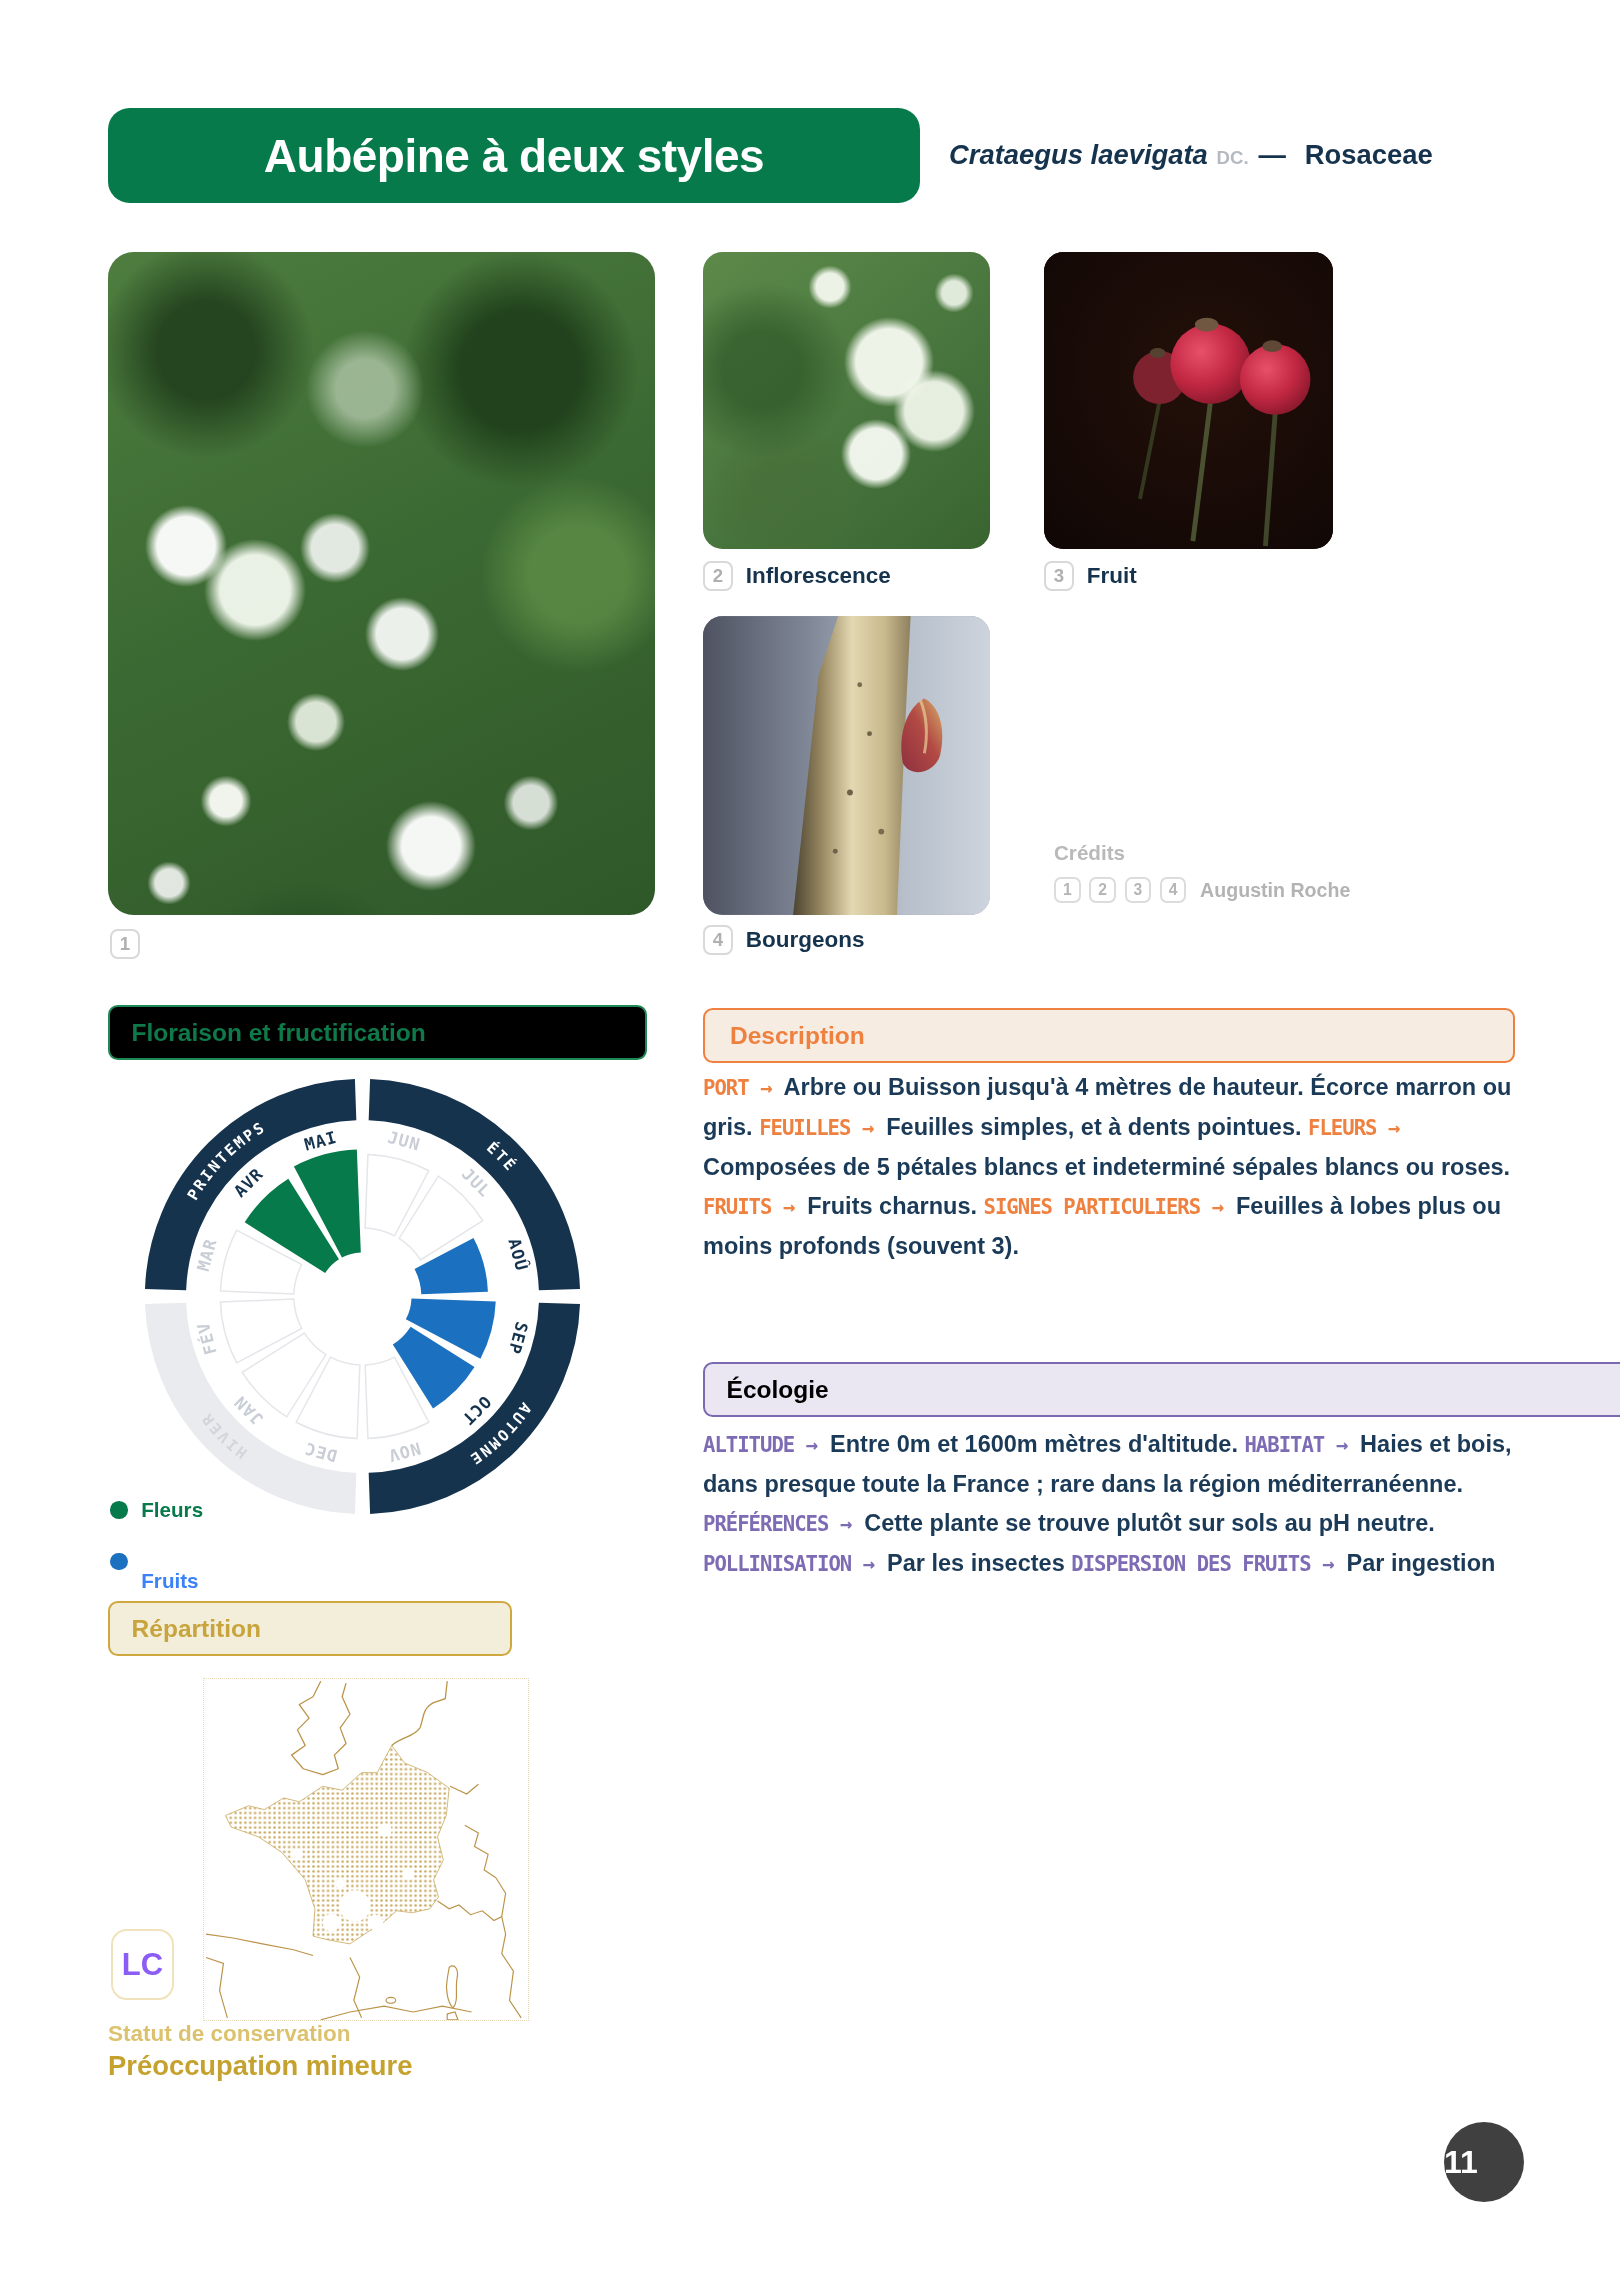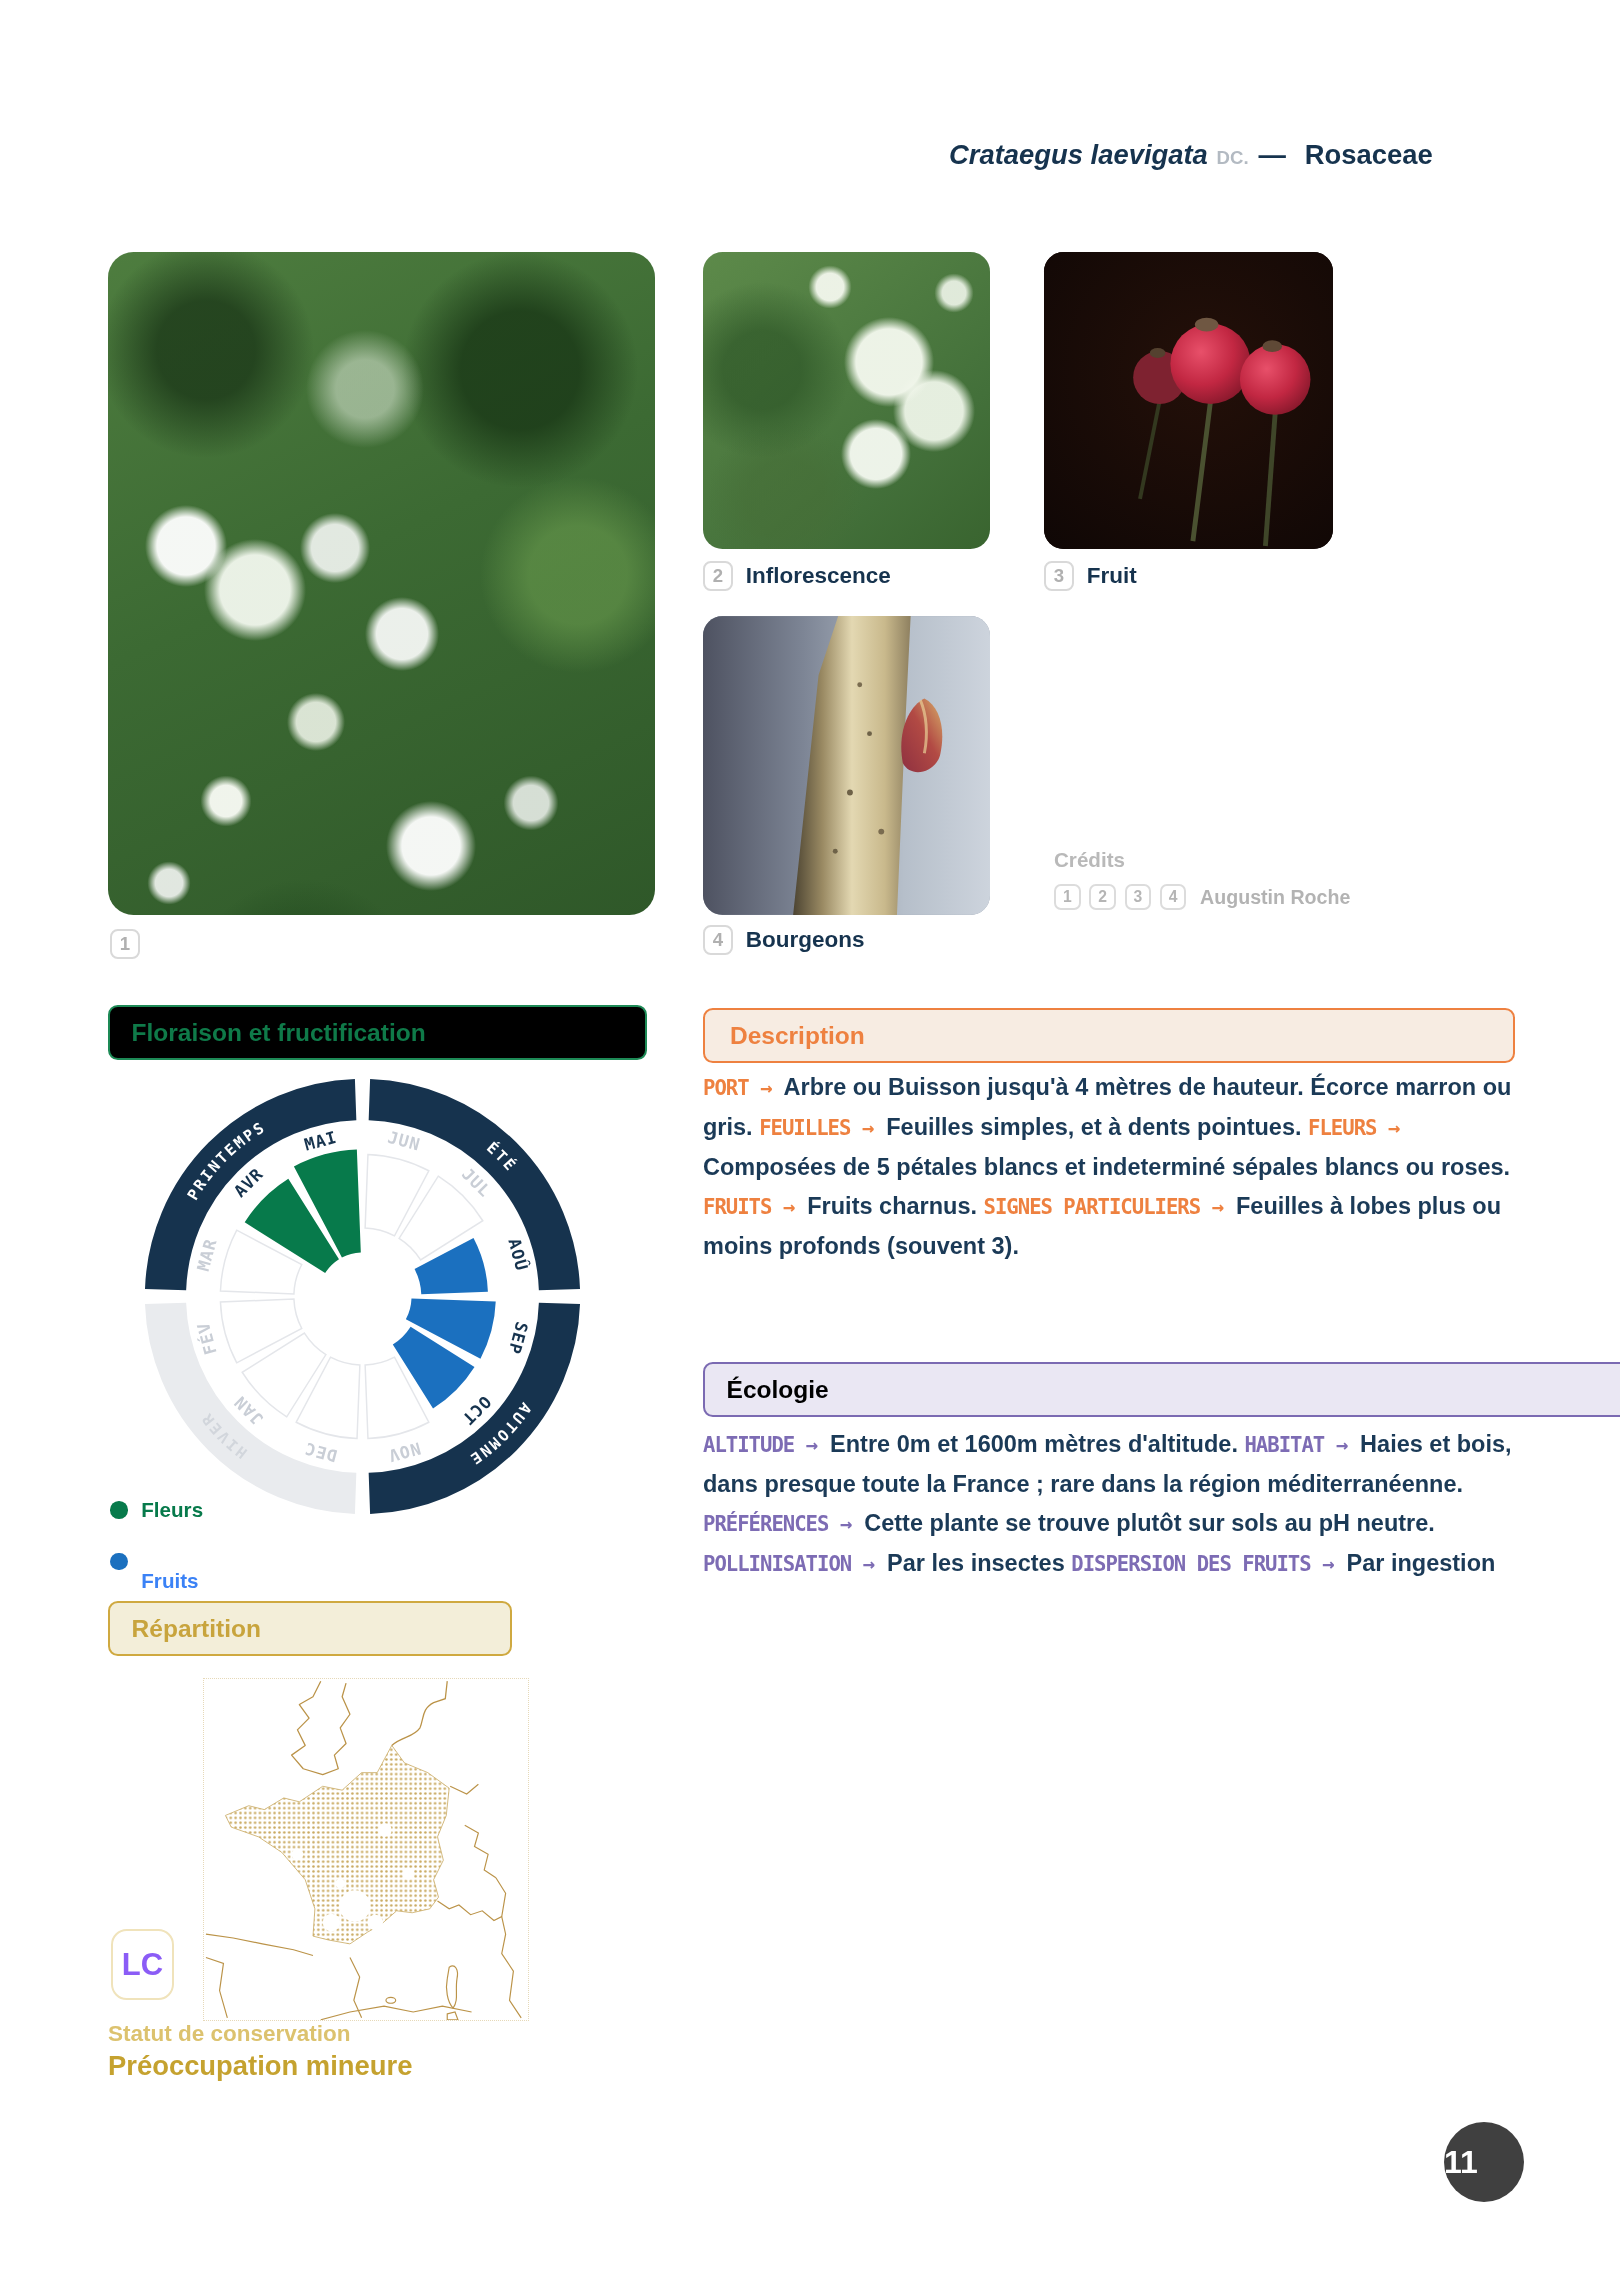--- a/index.html
+++ b/index.html
@@ -55,21 +55,21 @@
   .num-badge{display:inline-flex;align-items:center;justify-content:center;
     width:30px;height:30px;border:2px solid #d9d9d9;border-radius:7.8px;
     color:#b0b0b0;font-weight:bold;font-size:18.6px;background:#fff;box-sizing:border-box;}
   .caption{position:absolute;display:flex;align-items:center;gap:12.7px;
     color:#16334e;font-weight:bold;font-size:22.5px;}
   .cap1{left:110px;top:929px;}
   .cap2{left:703px;top:561px;}
   .cap3{left:1044px;top:561px;}
   .cap4{left:703px;top:925px;}
 
-  .credits{position:absolute;left:1054px;top:841px;margin-top:7px;}
+  .credits{position:absolute;left:1054px;top:841px;}
   .credits-title{color:#b9b9b9;font-weight:bold;font-size:20.6px;margin:0 0 11.8px 0;}
   .credits-row{display:flex;align-items:center;gap:8.8px;}
   .credit-badge{display:inline-flex;align-items:center;justify-content:center;
     width:26.5px;height:26.5px;border:2px solid #dcdcdc;border-radius:6.9px;
     color:#b5b5b5;font-weight:bold;font-size:15.7px;background:#fff;box-sizing:border-box;}
   .credit-author{color:#b3b3b3;font-weight:bold;font-size:19.6px;margin-left:4.9px;}
 
   
   .sec-head{position:absolute;height:55px;border-radius:9.8px;box-sizing:border-box;
     display:flex;align-items:center;padding-left:21.6px;font-weight:bold;font-size:24.5px;border:2.5px solid;}
@@ -105,20 +105,23 @@
   
   .page-num{position:absolute;left:1444px;top:2122px;width:80px;height:80px;border-radius:50%;
     background:#404040;color:#fff;display:flex;align-items:center;justify-content:flex-start;
     font-weight:bold;font-size:32px;}
 </style>
 </head>
 <body>
 
 <div class="page">
 
+  <div class="title-box">
+    <h1>Aubépine à deux styles</h1>
+  </div>
   <div class="subtitle">
     <span class="latin">Crataegus laevigata</span>
     <span class="authority">DC.</span>
     <span class="family-sep">—</span>
     <span class="family">Rosaceae</span>
   </div>
 
   <div class="photo photo1"></div>
   <div class="photo photo2"></div>
   <div class="photo photo3">

